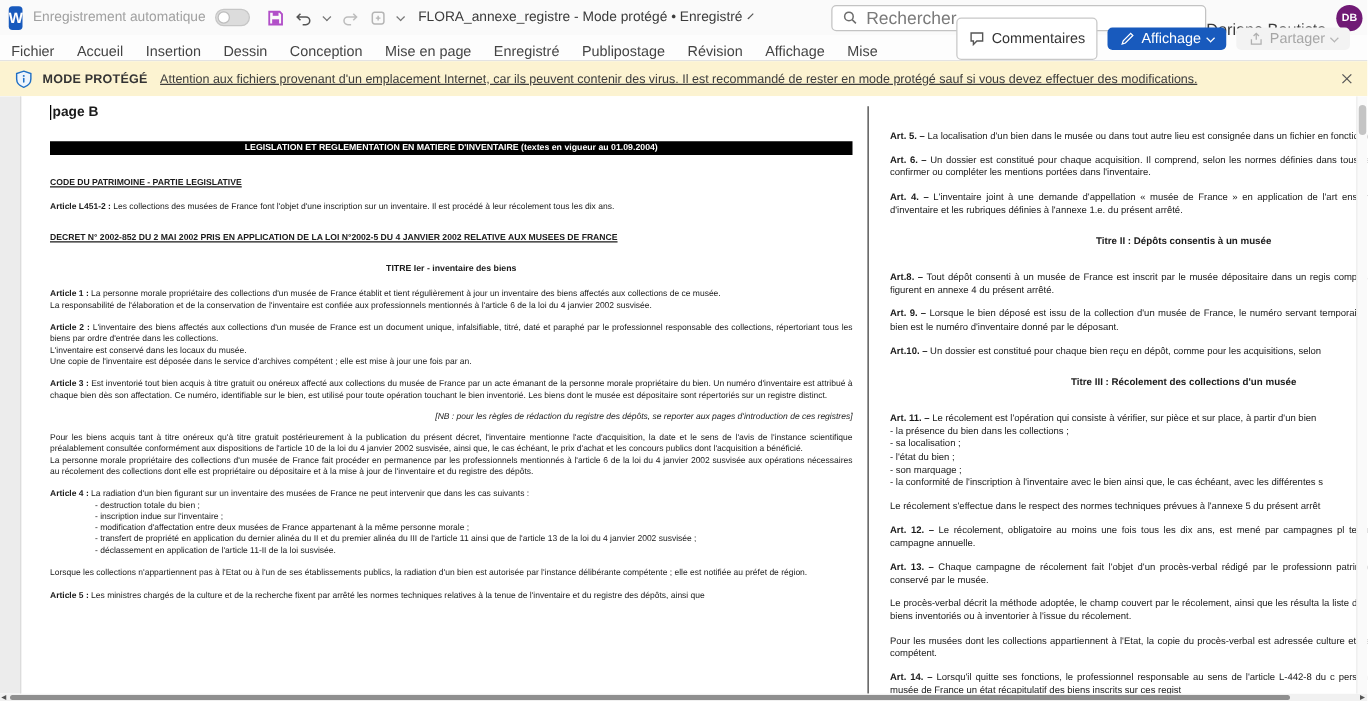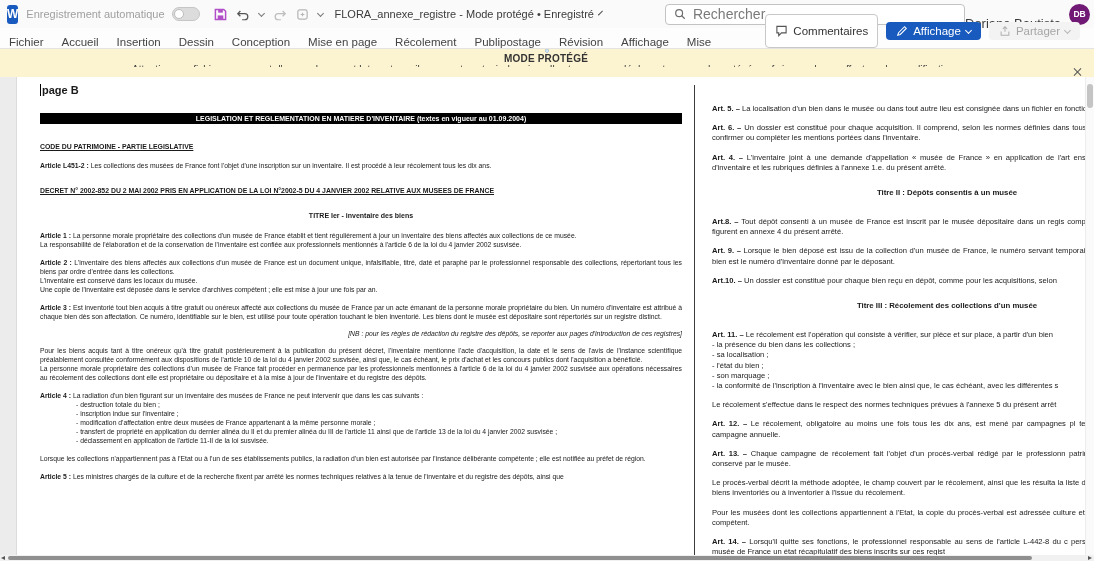--- a/index.html
+++ b/index.html
@@ -29,21 +29,21 @@
   .ribbon { position:absolute; top:28px; left:0; right:0; height:21px; background:#fdfdfd; display:flex; align-items:flex-end; border-bottom:1px solid #e3e3e3; }
   .rtab { font-size:11.5px; color:#444; padding:0 9px; white-space:nowrap; }
   .ribbon-right { margin-left:auto; display:flex; align-items:center; gap:8px; padding-right:14px; }
   .btn-comments { display:flex; align-items:center; gap:5px; border:1px solid #c8c8c8; border-radius:4px; background:#fff; padding:10px 9px; font-size:11.5px; color:#333; }
   .btn-view { display:flex; align-items:center; gap:5px; border-radius:4px; background:#185abd; padding:3px 10px; font-size:11.5px; color:#fff; }
   .btn-share { display:flex; align-items:center; gap:5px; border-radius:4px; background:#f3f3f3; padding:3px 10px; font-size:11.5px; color:#a6a6a6; }
   .chev-w { width:5px; height:5px; border-right:1.2px solid #fff; border-bottom:1.2px solid #fff; transform:rotate(45deg); margin-top:-2px; }
   .chev-g { width:5px; height:5px; border-right:1.2px solid #b5b5b5; border-bottom:1.2px solid #b5b5b5; transform:rotate(45deg); margin-top:-2px; }
 
   
-  .banner { position:absolute; top:49px; left:0; right:0; height:28px; background:#fcf3d1; display:flex; align-items:center; padding:0 12px;flex-direction:column; }
+  .banner { position:absolute; top:49px; left:0; right:0; height:28px; background:#fcf3d1; display:flex; align-items:center; padding:0 12px; }
   .banner-label { font-size:10px; font-weight:bold; color:#333; margin:0 10px 0 8px; white-space:nowrap; letter-spacing:.2px; }
   .banner-msg { font-size:10px; color:#3c3c3c; text-decoration:underline; white-space:nowrap; overflow:hidden; }
   .banner-btn { border:1px solid #9a9a9a; border-radius:3px; background:#fff; font-size:10.5px; color:#333; padding:3px 11px; margin-left:10px; white-space:nowrap; flex:none; }
   .banner-close { margin-left:auto; position:relative; width:10px; height:10px; flex:none; }
   .banner-close::before,.banner-close::after { content:""; position:absolute; left:5px; top:0; width:1px; height:10px; background:#555; }
   .banner-close::before { transform:rotate(45deg); } .banner-close::after { transform:rotate(-45deg); }
 
   
   .doc { position:absolute; top:77px; left:0; right:0; bottom:6px; background:#fff; overflow:hidden; }
   .left-strip { position:absolute; left:0; top:0; bottom:0; width:17px; background:#ececec; border-right:1px solid #dcdcdc; }
@@ -125,21 +125,21 @@
     </div>
   </div>
 
   <div class="ribbon">
     <div class="rtab">Fichier</div>
     <div class="rtab">Accueil</div>
     <div class="rtab">Insertion</div>
     <div class="rtab">Dessin</div>
     <div class="rtab">Conception</div>
     <div class="rtab">Mise en page</div>
-    <div class="rtab">Récolement</div>
+    <div class="rtab">Enregistré</div>
     <div class="rtab">Publipostage</div>
     <div class="rtab">Révision</div>
     <div class="rtab">Affichage</div>
     <div class="rtab">Mise</div>
     <div class="ribbon-right">
       <div class="btn-comments">
         <svg width="13" height="12" viewBox="0 0 14 13">
             <path d="M2 1.5 h10 v7 h-5 l-3 3 v-3 h-2 z" fill="none" stroke="#555" stroke-width="1.2"></path>
           </svg>
         <span>Commentaires</span>

